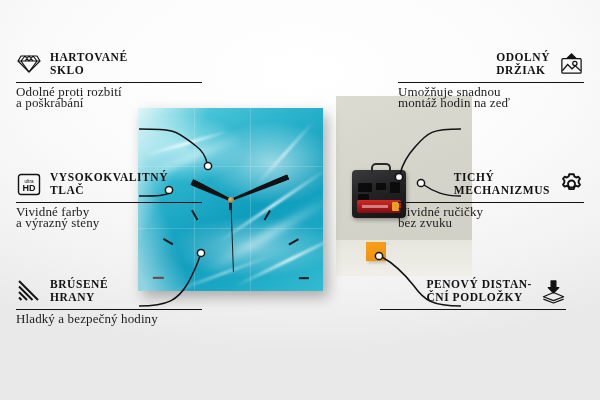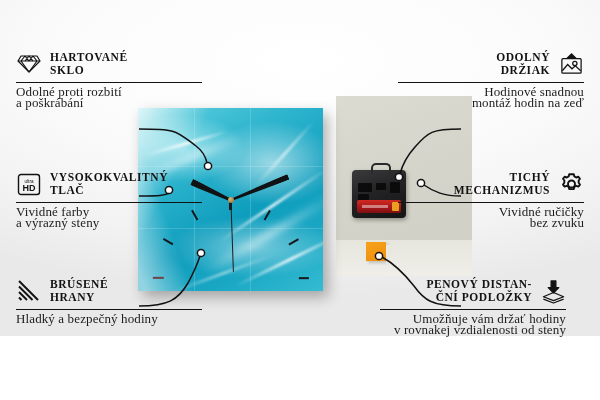--- a/index.html
+++ b/index.html
@@ -2,21 +2,21 @@
 <html><head>
 <meta charset="utf-8">
 <style>
   html,body{margin:0;padding:0;}
   body{
     width:600px;height:400px;overflow:hidden;
     font-family:"Liberation Serif", serif;
     background:#ffffff;
   }
   #stage{
-    position:relative;width:600px;height:336px;
+    position:relative;width:600px;height:400px;
     background:
       radial-gradient(ellipse 90% 70% at 50% 18%, #ffffff 0%, #fbfbfb 45%, #f2f2f2 78%, #e9e9e9 100%),
       linear-gradient(180deg,#ffffff 0%,#fafafa 55%,#ededed 82%,#e2e2e2 100%);
   }
   
   .photo-wall{
     position:absolute;left:336px;top:96px;width:136px;height:180px;
     background:linear-gradient(160deg,#dcdbd2 0%,#d6d5cb 40%,#cfcec4 100%);
   }
   .photo-wall-b{
@@ -77,21 +77,21 @@
     line-height:13.4px;text-transform:uppercase;
   }
   .callout .rule{height:1.6px;background:#121212;margin:4px 0 4px;}
   .callout .desc{
     font-family:"Liberation Serif", serif;
     font-size:13px;color:#1c1c1c;line-height:10.6px;letter-spacing:.12px;
   }
   .callout.left .head{justify-content:flex-start;}
   .callout.left .title,.callout.left .desc{text-align:left;}
   .callout.right .head{justify-content:flex-end;}
-  .callout.right .title,.callout.right .desc{text-align:right;}
+  .callout.right .title,.callout.right .desc{text-align:left;}
   .ico{width:25px;height:24px;flex:0 0 25px;display:flex;align-items:center;justify-content:center;}
   .ico svg{display:block;}
   
   .conn{position:absolute;left:0;top:0;width:600px;height:400px;pointer-events:none;}
 </style>
 </head>
 <body>
 
 <div id="stage">
 
@@ -256,21 +256,21 @@
               <path d="M13 1.5 L8.5 6 h9 z" fill="#121212"></path>
               <rect x="3" y="6.5" width="20" height="15" rx="1"></rect>
               <circle cx="16.5" cy="11.5" r="2.2"></circle>
               <path d="M3.5 19 L9 12.5 L13.5 17 L17 13.8 L22.5 19"></path>
             </g>
           </svg>
       </span>
     </div>
     <div class="rule"></div>
     <div class="desc">
-      <span>Hodinové snadnou</span><br>
+      <span>Umožňuje snadnou</span><br>
       <span>montáž hodin na zeď</span>
     </div>
   </div>
 
   <div class="callout right" style="left:398px;top:171px">
     <div class="head">
       <span class="title">
         <span>TICHÝ</span><br>
         <span>MECHANIZMUS</span>
       </span>
@@ -300,19 +300,15 @@
         <svg width="26" height="25" viewBox="0 0 26 25">
             <g fill="none" stroke="#121212" stroke-width="1.3" stroke-linejoin="round">
               <path d="M10.5 1.5 h5 v7 h3 L13 14 L7.5 8.5 h3 z" fill="#121212"></path>
               <path d="M13 13.5 L23.5 18 L13 22 L2.5 18 z"></path>
               <path d="M2.5 20.5 L13 24.5 L23.5 20.5"></path>
             </g>
           </svg>
       </span>
     </div>
     <div class="rule"></div>
-    <div class="desc">
-      <span>Umožňuje vám držať hodiny</span><br>
-      <span>v rovnakej vzdialenosti od steny</span>
-    </div>
   </div>
 
 </div>
 
 </body></html>

